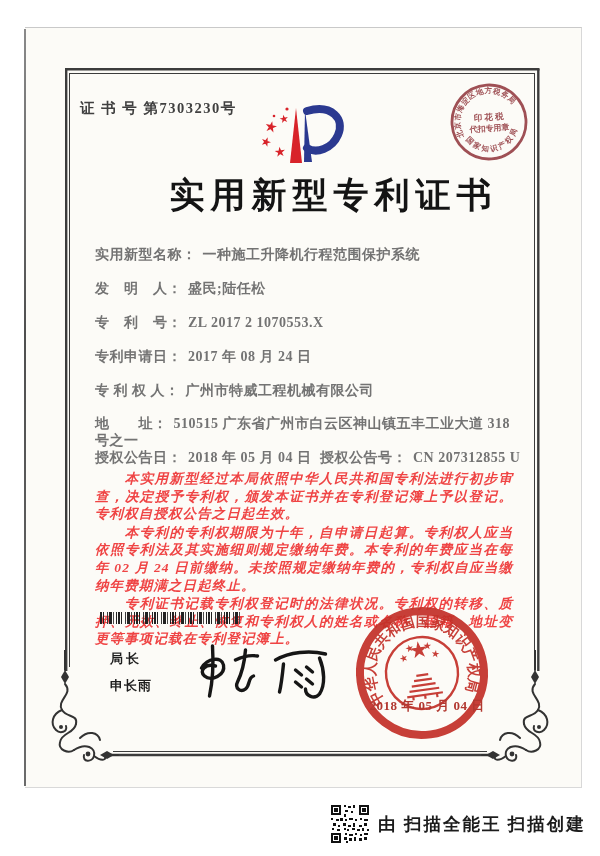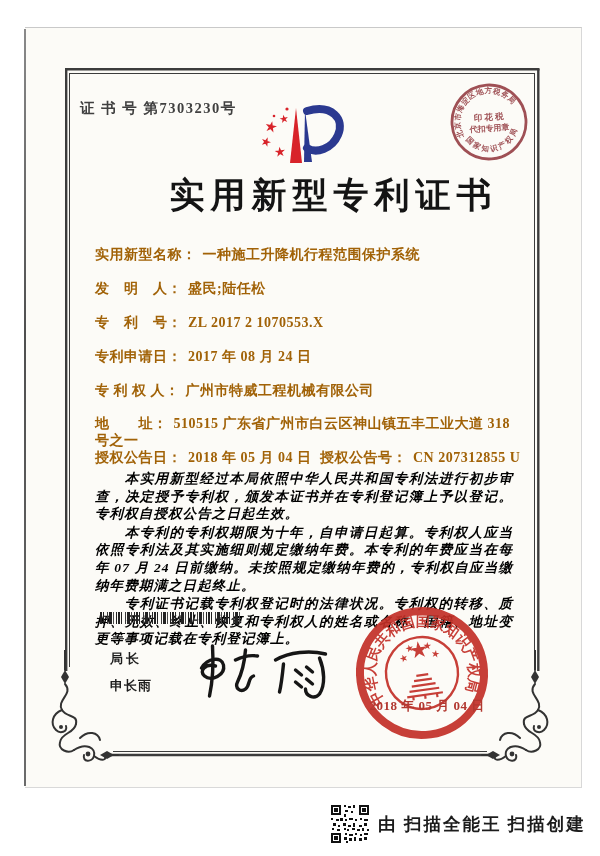--- a/index.html
+++ b/index.html
@@ -15,27 +15,27 @@
                background:linear-gradient(180deg,#8a8a8a,#4f4f4f 40%,#6b6b6b); }
 
   .abs { position:absolute; }
 
   .cert-no { left:80px; top:99px; font-size:14.5px; font-weight:bold; color:#404040;
              letter-spacing:1.5px; }
 
   .title { left:65px; top:172px; width:537px; text-align:center; font-size:35px;
            font-weight:bold; color:#141414; letter-spacing:6px; }
 
-  .field-row { left:95px; width:420px; font-size:14px; font-weight:bold; color:#a16207;
+  .field-row { left:95px; width:420px; font-size:14px; font-weight:bold; color:#737373;
                letter-spacing:0.5px; line-height:17px; }
   .field-row .lbl { margin-right:6px; }
   .pair2 { position:absolute; left:225px; top:0; white-space:nowrap; }
 
   .paras { left:95px; top:470px; width:418px; font-size:13.5px; line-height:17.6px;
-           color:#000000; font-style:italic; font-weight:600; letter-spacing:1.1px;
+           color:#ef4444; font-style:italic; font-weight:600; letter-spacing:1.1px;
            text-align:justify; }
   .paras p { text-indent:2.2em; margin-bottom:1px; }
 
   .barcode { left:100px; top:612px; width:140px; height:12px;
              background:repeating-linear-gradient(90deg,
                #222 0 2px, transparent 2px 3px, #222 3px 4px, transparent 4px 7px,
                #3a3a3a 7px 8px, transparent 8px 9px, #222 9px 12px, transparent 12px 13px,
                #4a4a4a 13px 14px, transparent 14px 16px, #222 16px 17px, transparent 17px 18px); }
 
   .signoff-title { left:110px; top:650px; font-size:13px; font-weight:bold; color:#1e1e1e; letter-spacing:3px; }
@@ -142,21 +142,21 @@
   <div class="abs field-row" style="top:415px">
     <span class="lbl">地　　址：</span><span>510515 广东省广州市白云区神山镇五丰工业大道 318 号之一</span>
   </div>
   <div class="abs field-row" style="top:449px">
     <span class="lbl">授权公告日：</span><span>2018 年 05 月 04 日</span>
     <span class="pair2"><span class="lbl">授权公告号：</span><span>CN 207312855 U</span></span>
   </div>
 
   <div class="abs paras">
     <p>本实用新型经过本局依照中华人民共和国专利法进行初步审查，决定授予专利权，颁发本证书并在专利登记簿上予以登记。专利权自授权公告之日起生效。</p>
-    <p>本专利的专利权期限为十年，自申请日起算。专利权人应当依照专利法及其实施细则规定缴纳年费。本专利的年费应当在每年 07 月 24 日前缴纳。未按照规定缴纳年费的，专利权自应当缴纳年费期满之日起终止。</p>
+    <p>本专利的专利权期限为十年，自申请日起算。专利权人应当依照专利法及其实施细则规定缴纳年费。本专利的年费应当在每年 02 月 24 日前缴纳。未按照规定缴纳年费的，专利权自应当缴纳年费期满之日起终止。</p>
     <p>专利证书记载专利权登记时的法律状况。专利权的转移、质押、无效、终止、恢复和专利权人的姓名或名称、国籍、地址变更等事项记载在专利登记簿上。</p>
   </div>
 
   <div class="abs barcode"></div>
 
   <div class="abs signoff-title">局长</div>
   <div class="abs signoff-name">申长雨</div>
 
   <div class="abs" style="left:185px;top:638px;width:155px;height:78px">
     <svg width="155" height="78" viewBox="0 0 150 78">

